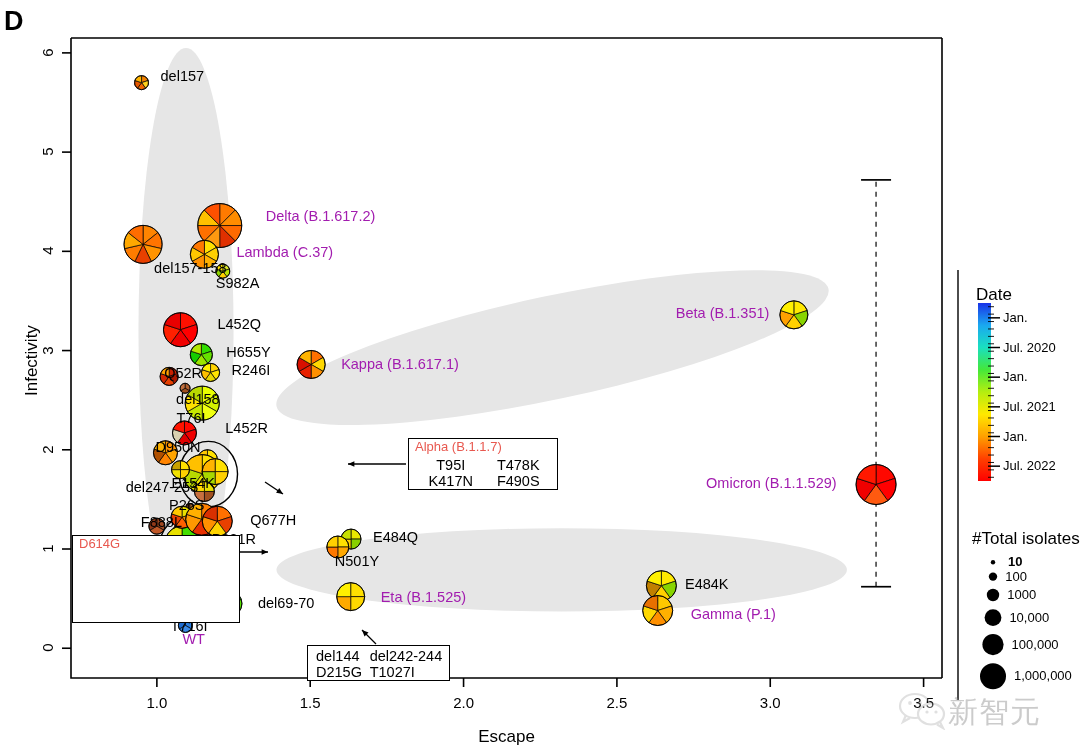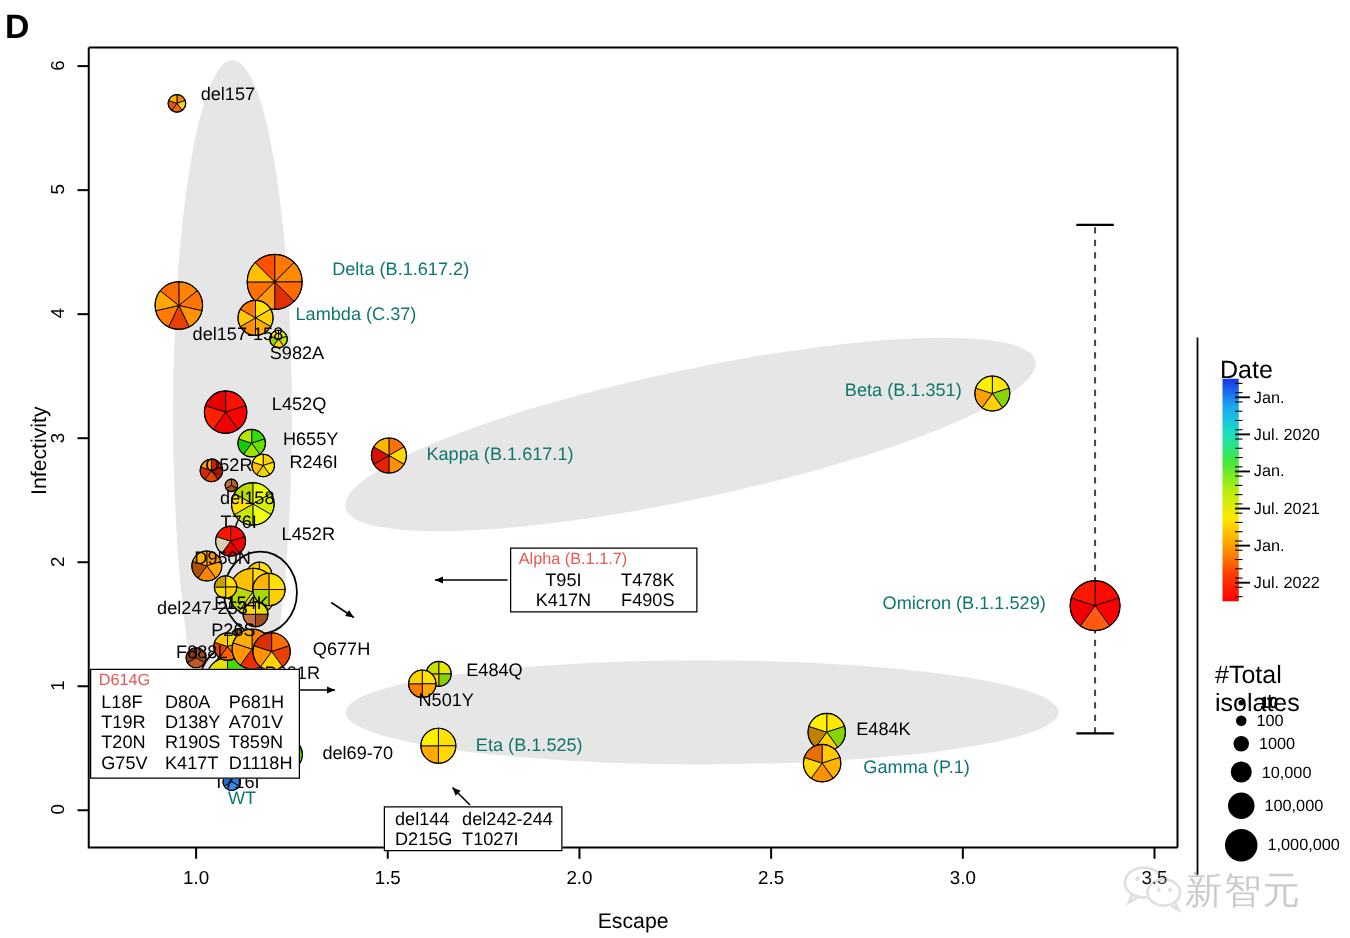--- a/index.html
+++ b/index.html
@@ -6,26 +6,26 @@
   body{width:1080px;height:750px;position:relative;overflow:hidden;
        font-family:"Liberation Sans","DejaVu Sans",sans-serif;color:#000;}
   #stage{position:absolute;left:0;top:0;width:1080px;height:750px;}
   svg{position:absolute;left:0;top:0;}
   .pnl{position:absolute;font-weight:bold;font-size:27px;left:4px;top:6px;letter-spacing:0px;}
   .tick-lab{position:absolute;font-size:15px;color:#000;}
   .ytick{transform:rotate(-90deg);transform-origin:center center;}
   .axtitle{position:absolute;font-size:17px;}
   .ylab{transform:rotate(-90deg);transform-origin:left top;white-space:nowrap;}
   .ptlab{position:absolute;font-size:14.5px;white-space:nowrap;line-height:1;}
-  .ptlab.red{color:#0f766e;}
+  .ptlab.red{color:#a21caf;}
   .ptlab.blk{color:#000;}
   .box{position:absolute;border:1.3px solid #000;background:#fff;box-sizing:border-box;}
   .boxtitle{font-size:13px;color:#e8584f;padding:1px 0 2px 6px;line-height:1.15;}
   .boxgrid{display:grid;font-size:14.5px;color:#000;line-height:1.12;padding:0 5px 2px 8px;}
-  .lgtitle{position:absolute;font-size:20px;}
+  .lgtitle{position:absolute;font-size:17px;}
   .lglab{position:absolute;font-size:13px;}
   .watermark{position:absolute;opacity:.30;}
   .wmtxt{position:absolute;font-size:30px;color:#8d8d8d;opacity:.45;font-family:"DejaVu Sans",sans-serif;letter-spacing:1px;}
 </style>
 </head>
 <body>
 
 <div id="stage">
   <div class="pnl">D</div>
   <svg id="plot" width="1080" height="750">
@@ -517,34 +517,20 @@
       <div class="ptlab red" style="left: 341.138px; top: 357.45px;">Kappa (B.1.617.1)</div>
       <div class="ptlab red" style="left: 675.869px; top: 305.837px;">Beta (B.1.351)</div>
       <div class="ptlab red" style="left: 706.062px; top: 475.512px;">Omicron (B.1.1.529)</div>
       <div class="ptlab red" style="left: 380.701px; top: 589.636px;">Eta (B.1.525)</div>
       <div class="ptlab blk" style="left: 685px; top: 576.721px;">E484K</div>
       <div class="ptlab red" style="left: 690.698px; top: 606.527px;">Gamma (P.1)</div>
     </div>
 
   <div class="box" id="box-d614g" style="left:72px;top:535px;width:168px;height:88px;">
     <div class="boxtitle">D614G</div>
-    <div class="boxgrid" id="grid-d614g" style="grid-template-columns:repeat(3,1fr);">
-        <div>L18F</div>
-        <div>D80A</div>
-        <div>P681H</div>
-        <div>T19R</div>
-        <div>D138Y</div>
-        <div>A701V</div>
-        <div>T20N</div>
-        <div>R190S</div>
-        <div>T859N</div>
-        <div>G75V</div>
-        <div>K417T</div>
-        <div>D1118H</div>
-      </div>
   </div>
 
   <div class="box" id="box-alpha" style="left:408px;top:438px;width:150px;height:52px;">
     <div class="boxtitle">Alpha (B.1.1.7)</div>
     <div class="boxgrid" id="grid-alpha" style="grid-template-columns:repeat(2,1fr);text-align:center;">
         <div>T95I</div>
         <div>T478K</div>
         <div>K417N</div>
         <div>F490S</div>
       </div>

